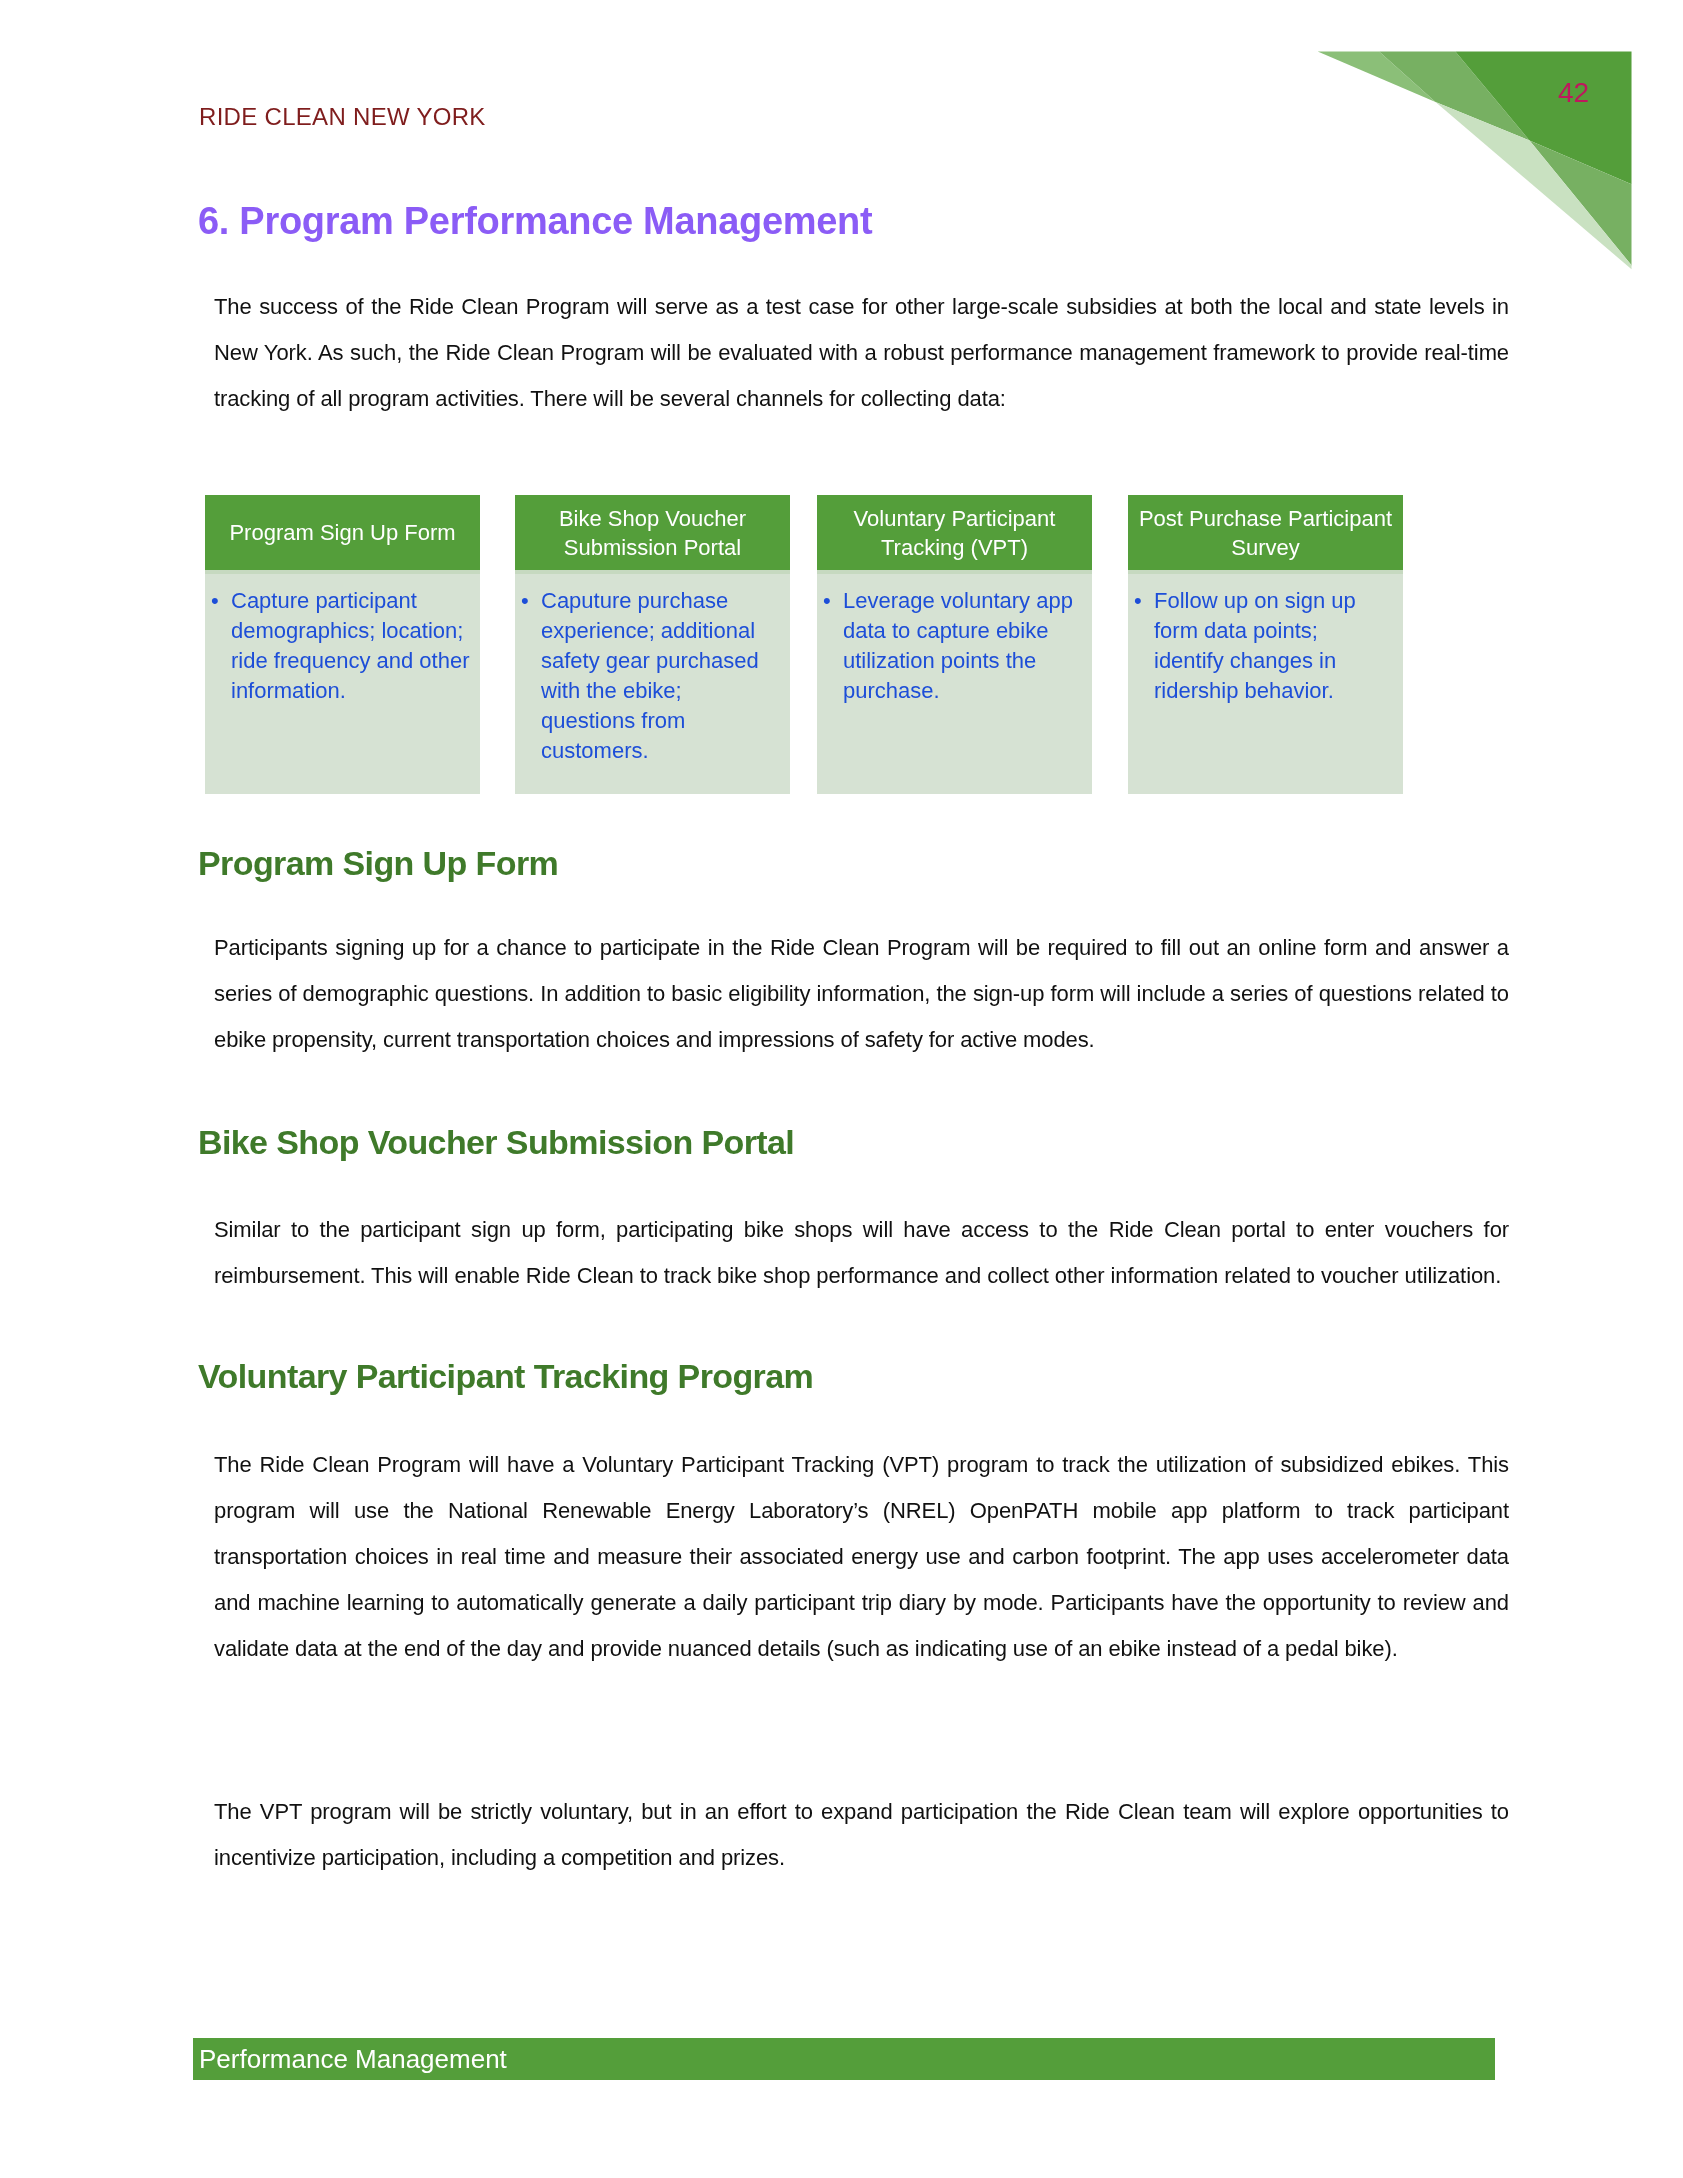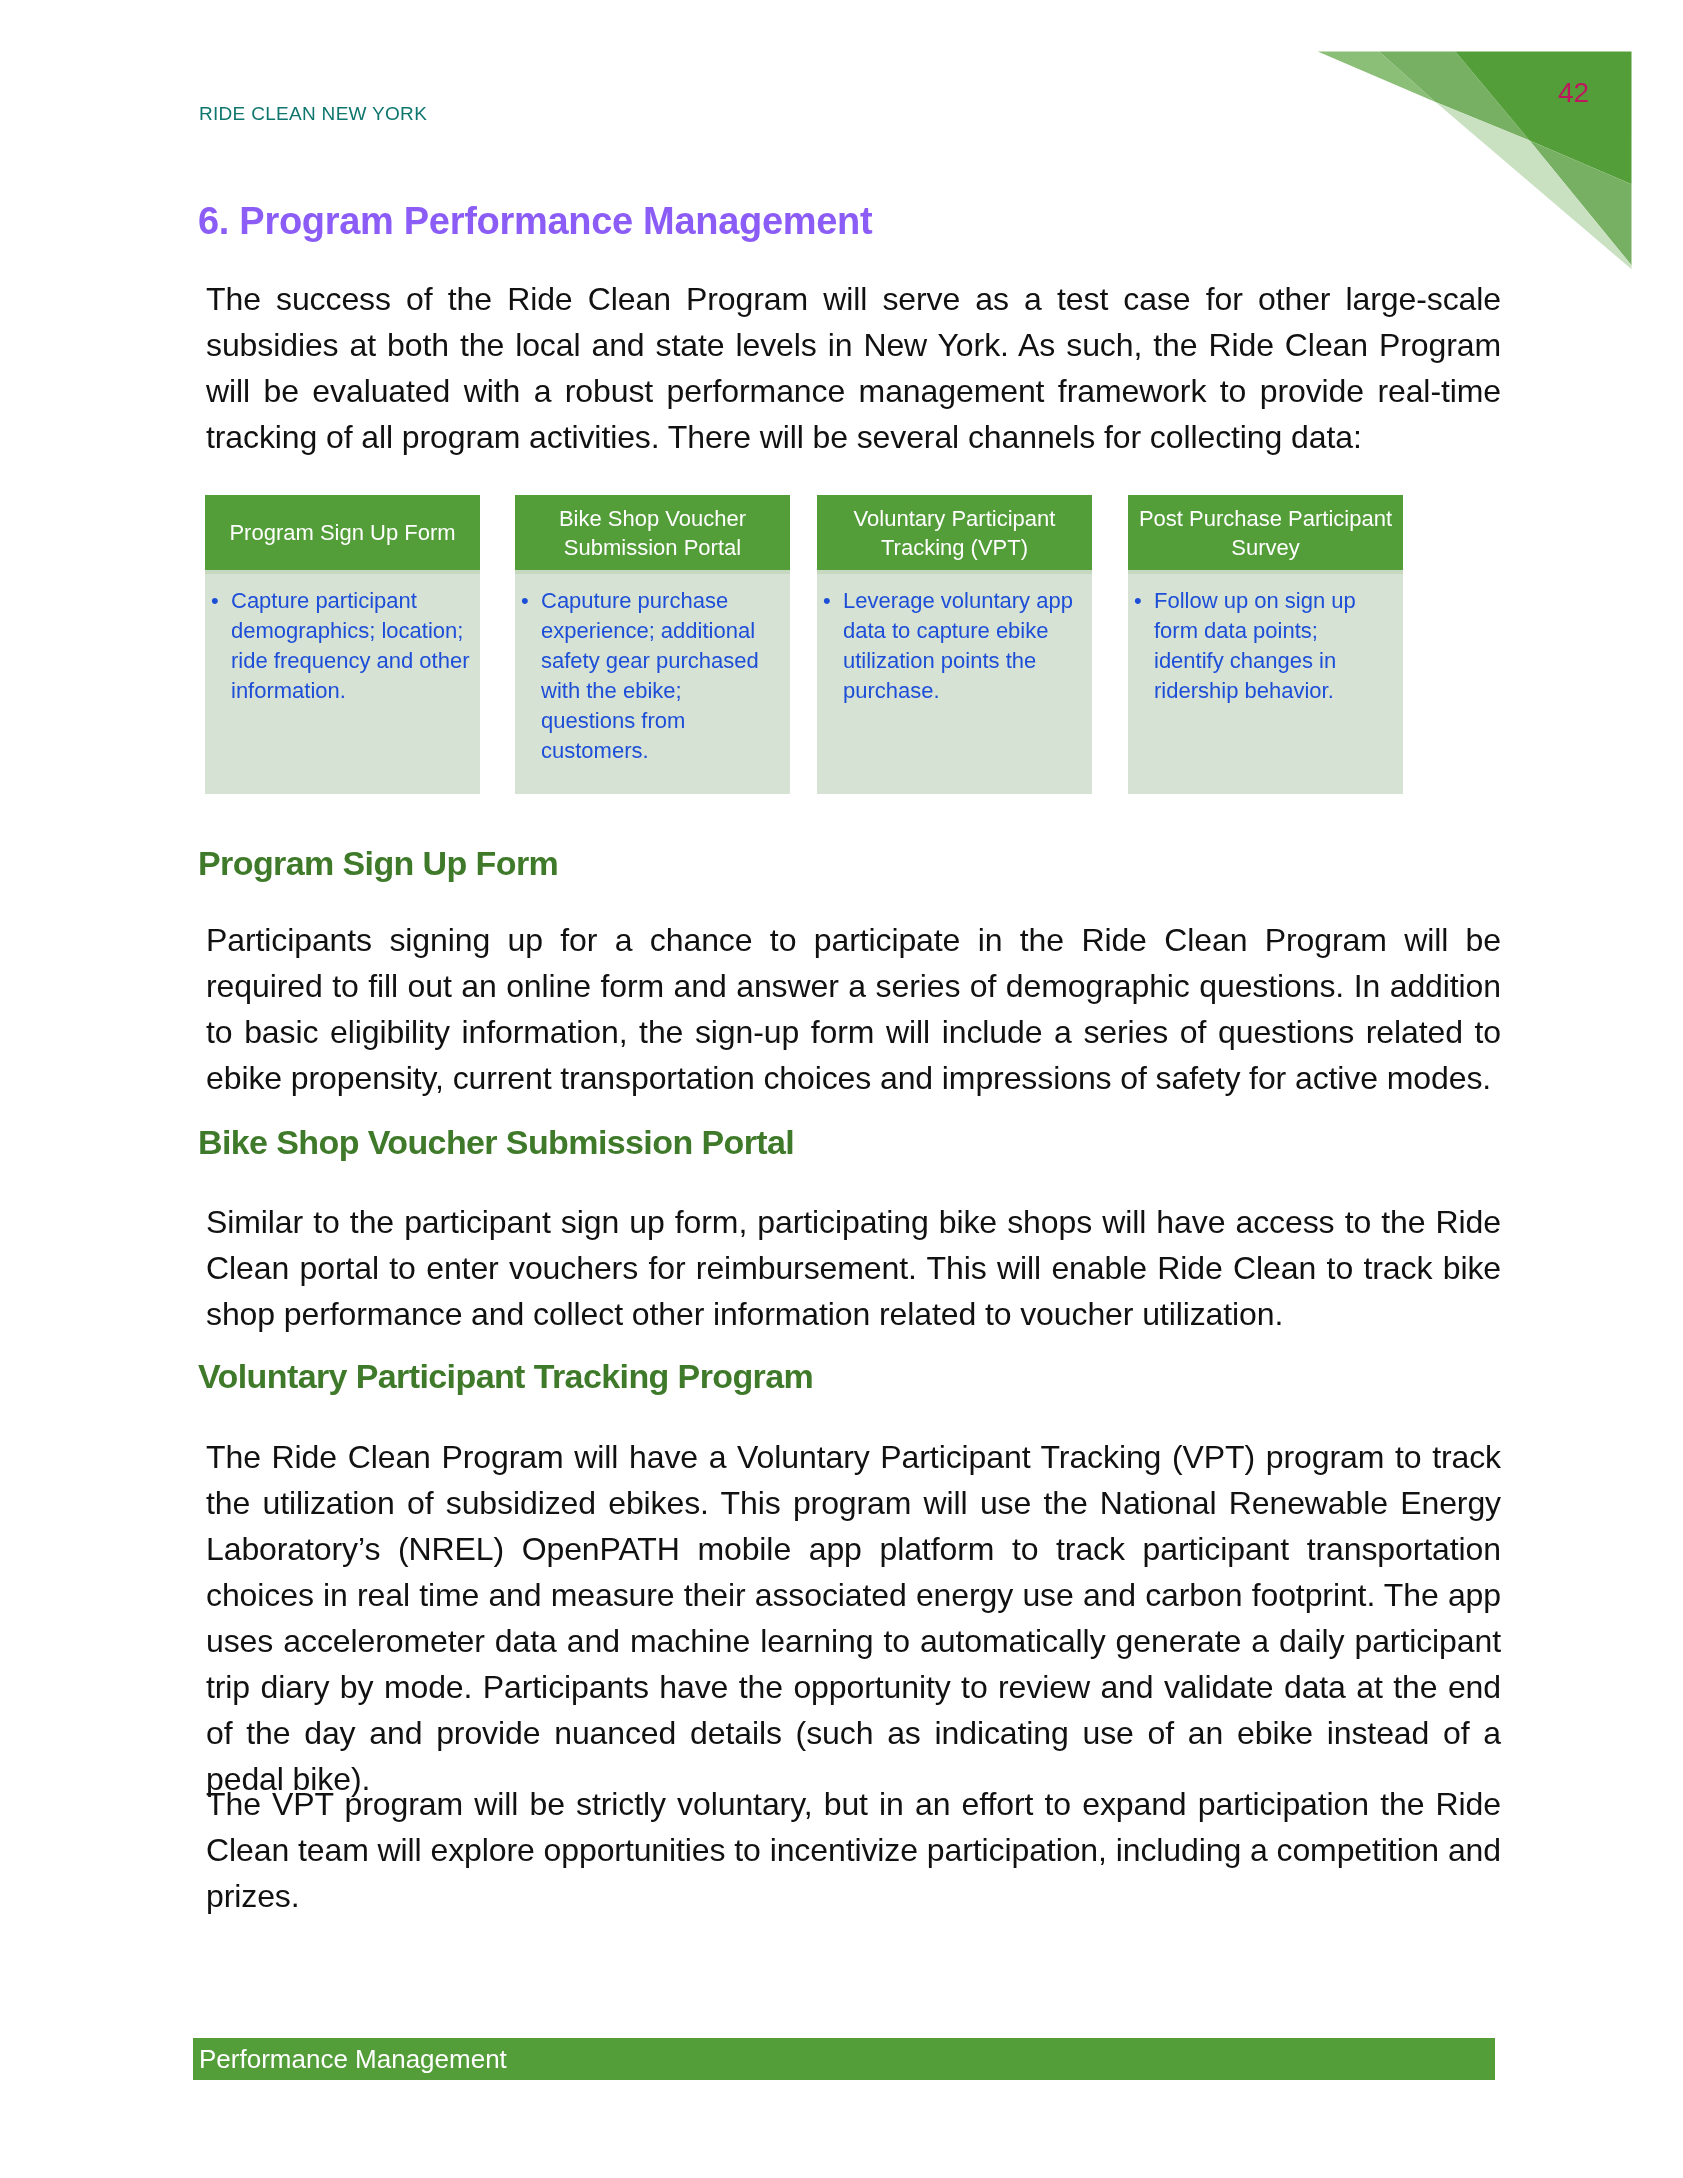--- a/index.html
+++ b/index.html
@@ -1,25 +1,25 @@
 <!DOCTYPE html>
 <html><head>
 <meta charset="utf-8">
 <style>
   html, body { margin: 0; padding: 0; background: #ffffff; }
   body { width: 1683px; height: 2178px; position: relative; overflow: hidden;
          font-family: "Liberation Sans", "DejaVu Sans", sans-serif; color: #111111; }
   .corner { position: absolute; left: 0; top: 0; width: 1683px; height: 297px; }
   .page-num { position: absolute; left: 1544px; top: 77px; width: 59px; text-align: center;
               font-size: 28px; color: #be185d; line-height: 32px; }
-  .running-head { position: absolute; left: 199px; top: 103px; font-size: 19px; color: #0f766e;
+  .running-head { position: absolute; left: 199px; top: 103px; font-size: 24px; color: #7f1d1d;
                   letter-spacing: 0.3px; }
   .main-title { position: absolute; left: 198px; top: 200px; margin: 0; font-size: 38px; font-weight: bold;
                 color: #8b5cf6; letter-spacing: -0.3px; }
-  .para { position: absolute; left: 198px; width: 1295px; margin: 8px; font-size: 32px; line-height: 46px;
+  .para { position: absolute; left: 198px; width: 1295px; margin: 16px; font-size: 22px; line-height: 46px;
           text-align: justify; text-align-last: left; letter-spacing: -0.1px; }
   .sec-head { position: absolute; left: 198px; margin: 0; font-size: 34px; font-weight: bold; color: #3f7a2a;
               letter-spacing: -0.6px; }
   .channel { position: absolute; top: 495px; width: 275px; height: 299px; background: #d6e2d3; }
   .channel-head { height: 79px; background: #549e3a; color: #ffffff; display: flex; align-items: center;
                   justify-content: center; text-align: center; font-size: 22px; line-height: 29px; padding: 0 8px;
                   box-sizing: border-box; border-bottom: 4px solid #c6d9c0; }
   .channel-body { padding: 12px 10px 0 16px; font-size: 22px; line-height: 30px; color: #1d4ed8; }
   .channel-body .bullet { display: inline-block; width: 10px; }
   .channel-body .item { display: block; padding-left: 10px; text-indent: -10px; }

